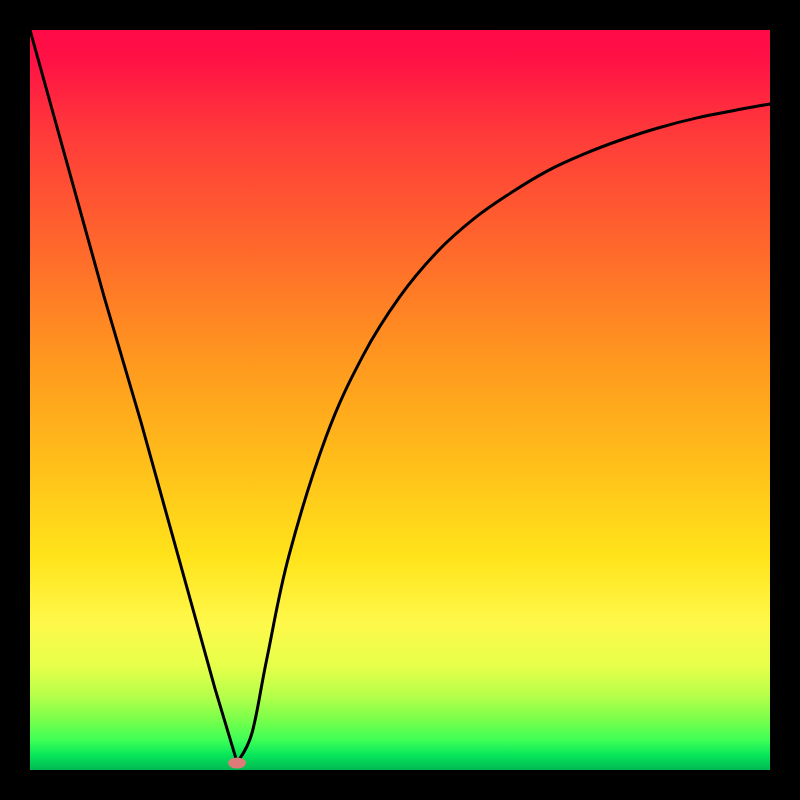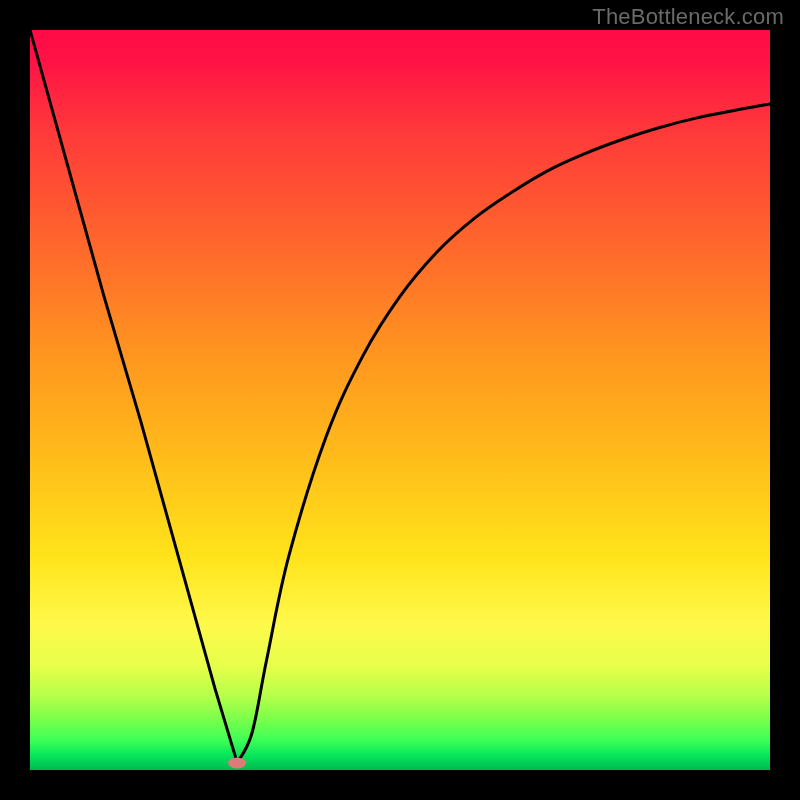--- a/index.html
+++ b/index.html
@@ -67,20 +67,19 @@
     border-radius: 50%;
     background: #dd7b78;
     z-index: 3;
     transform: translate(-50%, -50%);
   }
 </style>
 </head>
 <body>
 
 <div class="frame">
-  <div class="watermark">TheBottleneck.com</div>
   <div class="plot">
     <svg class="curve" viewBox="0 0 740 740" preserveAspectRatio="none">
       <path fill="none" stroke="#000" stroke-width="3" stroke-linejoin="round" stroke-linecap="round" d="M0.0 0.0 L37.0 133.2 L74.0 266.4 L111.0 392.2 L148.0 525.4 L185.0 658.6 L207.2 732.6 C 209.9 727.3, 216.7 721.6, 222.0 703.0 C 227.3 684.4, 230.1 661.0, 236.8 629.0 C 243.5 597.0, 248.3 565.4, 259.0 525.4 C 269.7 485.4, 282.7 443.0, 296.0 407.0 C 309.3 371.0, 319.7 350.9, 333.0 325.6 C 346.3 300.3, 356.7 285.0, 370.0 266.4 C 383.3 247.8, 393.7 236.0, 407.0 222.0 C 420.3 208.0, 430.7 199.4, 444.0 188.7 C 457.3 178.0, 467.7 171.5, 481.0 162.8 C 494.3 154.1, 504.7 147.7, 518.0 140.6 C 531.3 133.5, 541.7 129.2, 555.0 123.6 C 568.3 118.0, 578.7 114.2, 592.0 109.5 C 605.3 104.9, 615.7 101.5, 629.0 97.7 C 642.3 93.8, 652.7 91.1, 666.0 88.1 C 679.3 85.0, 689.7 83.2, 703.0 80.7 C 716.3 78.1, 733.3 75.2, 740.0 74.0"></path>
     </svg>
     <div class="marker" style="left: 207.2px; top: 732.6px;"></div>
   </div>
 </div>
 
 </body></html>

